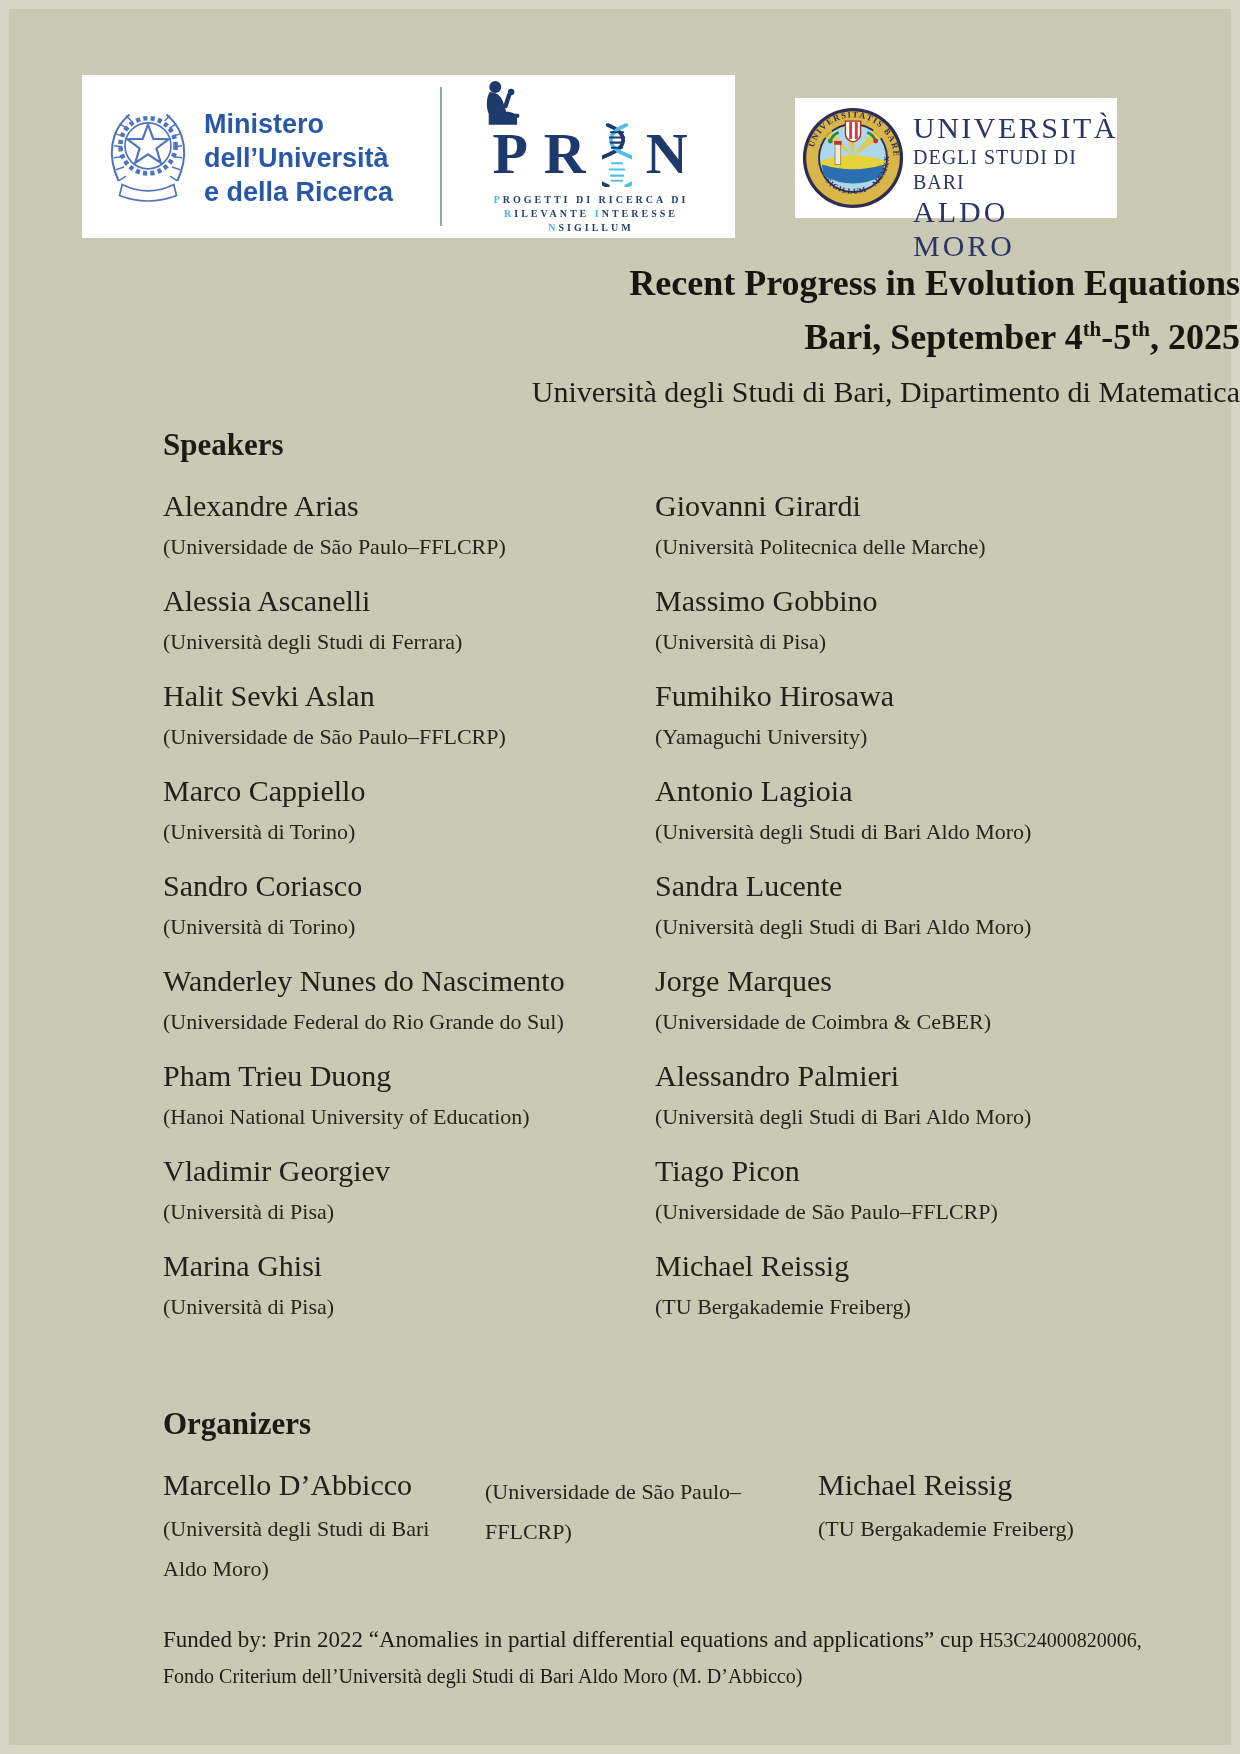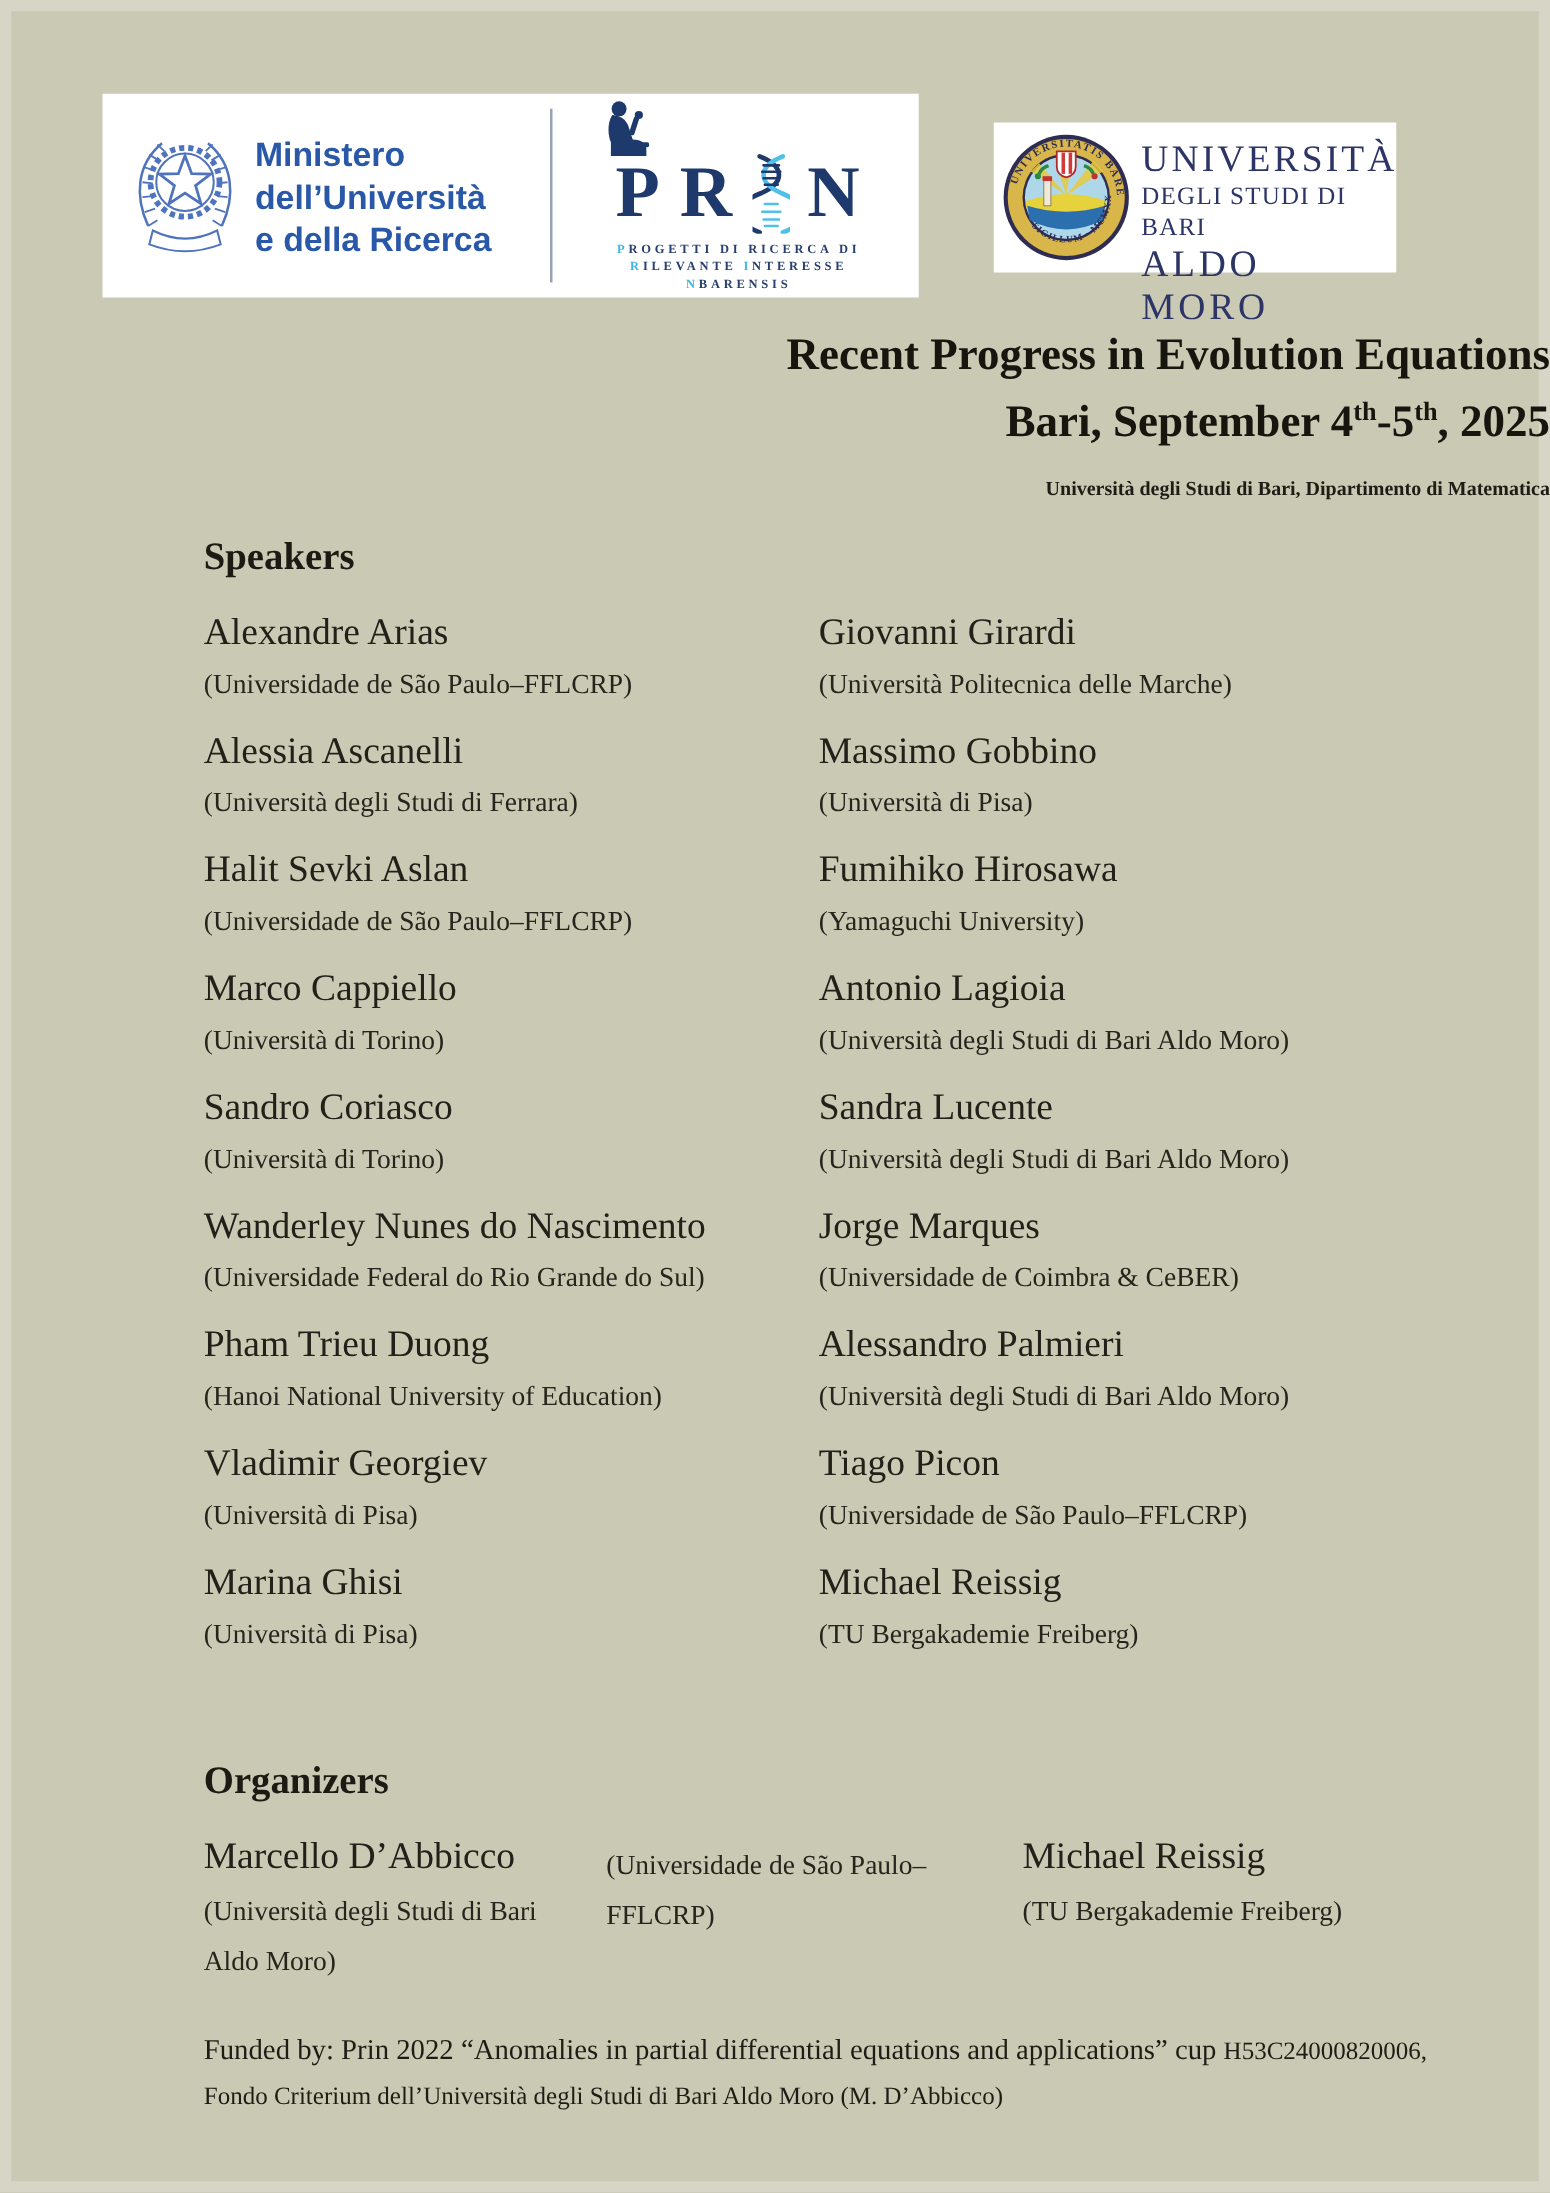--- a/index.html
+++ b/index.html
@@ -36,21 +36,21 @@
   .uniba-text { position:absolute; left:118px; top:13px; color:#2d3566; }
   .uniba-line1 { font-size:30px; line-height:34px; letter-spacing:2.5px; }
   .uniba-line2 { font-size:20px; line-height:25px; letter-spacing:1px; }
   .uniba-line3 { font-size:30px; line-height:34px; letter-spacing:3px; }
 
   
   .title-block { position:absolute; left:0; top:260px; width:1240px; text-align:right; color:#16160f; }
   .title-line { font-size:36px; line-height:46px; font-weight:bold; }
   .title-line2 { margin-top:8px; }
   .title-line sup { font-size:21px; vertical-align:super; line-height:0; }
-  .subtitle { margin-top:16px; font-size:16px; line-height:32px; font-weight:bold; color:#1d1d15; }
+  .subtitle { margin-top:16px; font-size:30px; line-height:32px; font-weight:normal; color:#1d1d15; }
 
   
   .sec-heading { font-size:31px; line-height:40px; font-weight:bold; color:#1b1b13; }
 
   .speakers-section { position:absolute; left:163px; top:425px; width:1000px; }
   .speaker-cols { display:flex; margin-top:22px; }
   .speaker-col-left { width:492px; }
   .speaker-col-right { flex:1; }
 
   .entry { height:95px; }
@@ -121,21 +121,21 @@
             <path d="M8,9 h12 M7,14 h14 M8,19 h12 M9,24 h10" stroke="#1e3a6d" stroke-width="2"></path>
             <path d="M9,39 h10 M7,45 h14 M8,51 h12 M9,56 h10" stroke="#4fc1e9" stroke-width="2"></path>
           </g>
         </svg>
         <span>N</span>
       </div>
 
       <div class="prin-caption">
         <div><span class="ini">P</span><span>ROGETTI DI RICERCA DI</span></div>
         <div><span class="ini">R</span><span>ILEVANTE </span><span class="ini">I</span><span>NTERESSE</span></div>
-        <div><span class="ini">N</span><span>BARENSIS</span></div>
+        <div><span class="ini">N</span><span>SIGILLUM</span></div>
       </div>
     </div>
   </div>
 
   <div class="logo-box box-uniba">
     <svg class="uniba-seal" viewBox="0 0 110 110">
       <circle cx="55" cy="55" r="53" fill="#2e2c53"></circle>
       <circle cx="55" cy="55" r="49.5" fill="#d9b64a"></circle>
       <circle cx="55" cy="55" r="37" fill="#2e2c53"></circle>
       <circle cx="55" cy="55" r="35" fill="#aed8ea"></circle>

